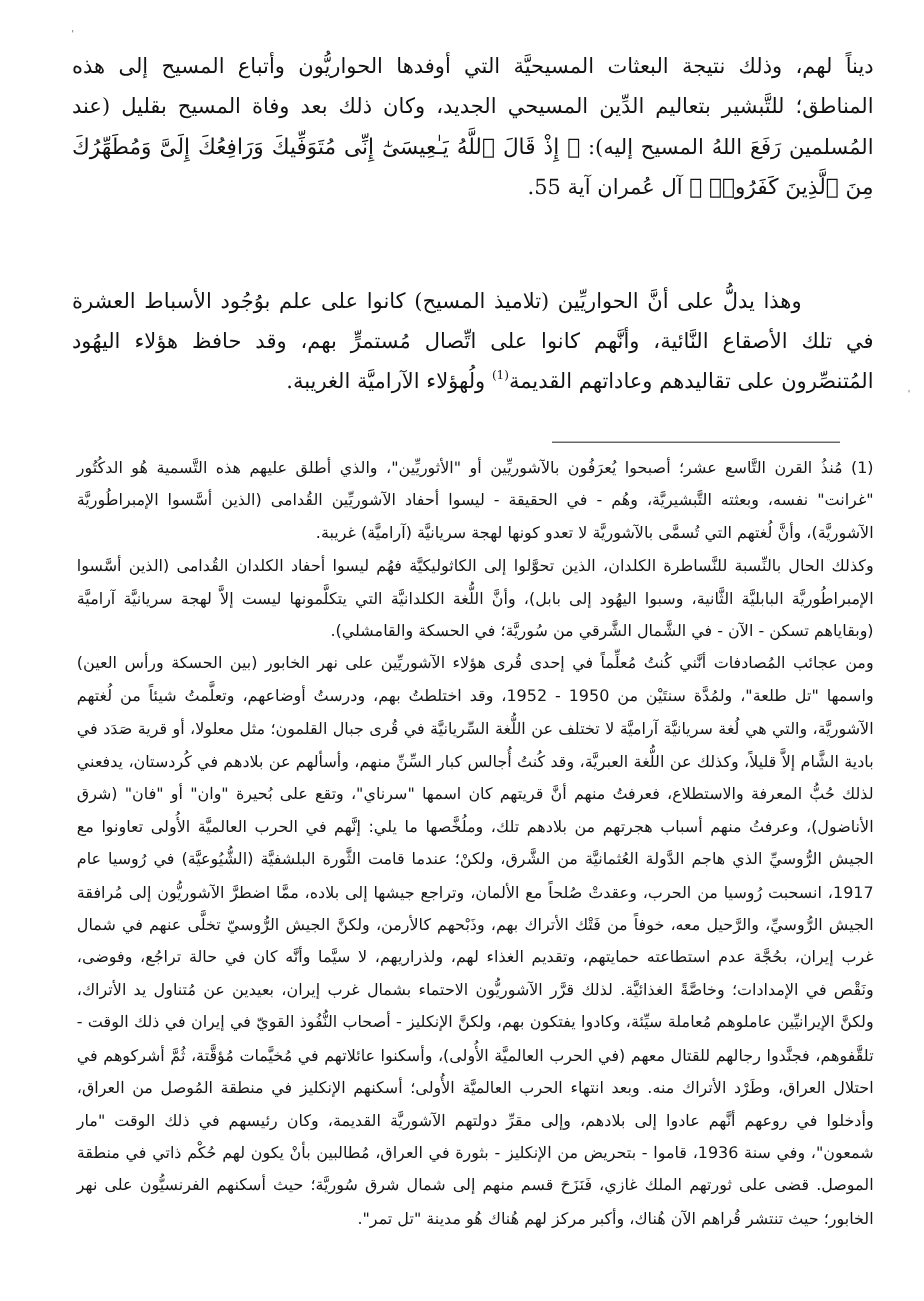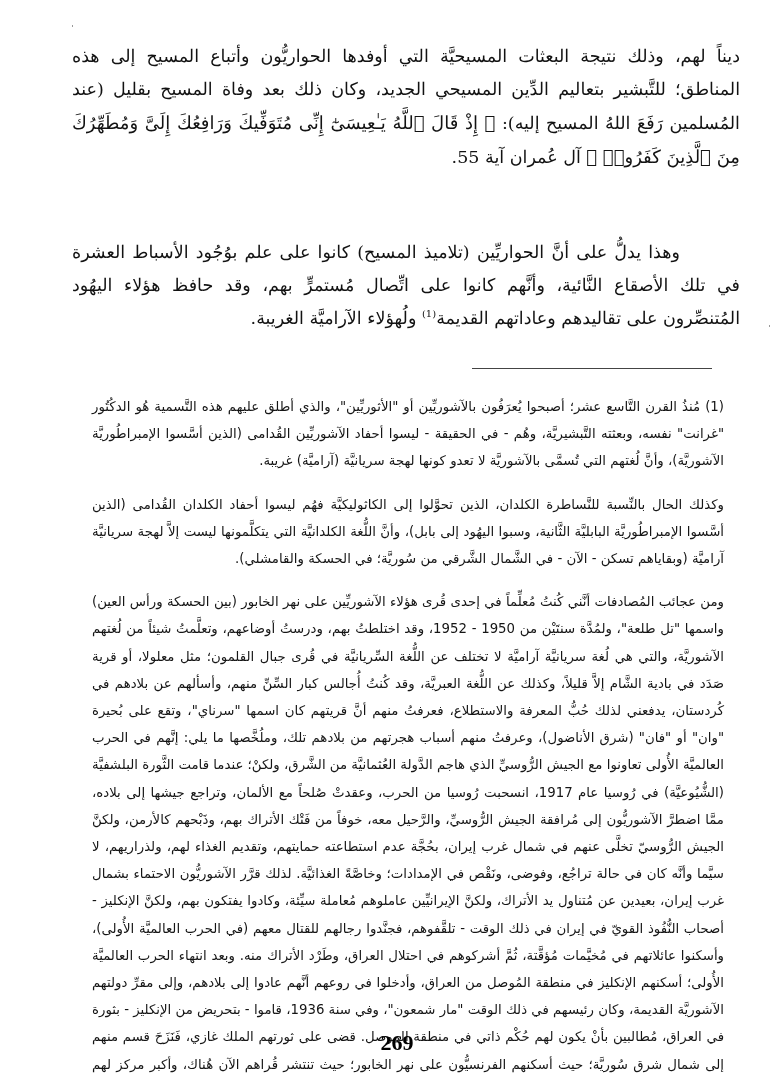--- a/index.html
+++ b/index.html
@@ -9,21 +9,21 @@
     }
     body {
       width: 770px;
       height: 1084px;
       position: relative;
       overflow: hidden;
       color: #111111;
     }
     .page {
       position: absolute;
-      left: 12px;
+      left: 0;
       top: 0;
       width: 744px;
       height: 1084px;
       background: #ffffff;
     }
     .main-text {
       position: absolute;
       left: 60px;
       top: 0;
       width: 668px;
@@ -64,21 +64,21 @@
       width: 664px;
       direction: rtl;
       text-align: justify;
       text-align-last: right;
       font-family: "DejaVu Sans", sans-serif;
       font-size: 13.3px;
       line-height: 27.2px;
       color: #151515;
     }
     .footnotes p {
-      margin: 16px;
+      margin: 0;
     }
     .page-number {
       position: absolute;
       left: 0;
       width: 770px;
       top: 1030px;
       text-align: center;
       font-family: "Liberation Serif", serif;
       font-weight: bold;
       font-size: 22px;
@@ -103,17 +103,16 @@
   </div>
 
   <div class="divider"></div>
 
   <div class="footnotes">
     <p>(1) مُنذُ القرن التَّاسع عشر؛ أصبحوا يُعرَفُون بالآشوريِّين أو "الأثوريِّين"، والذي أطلق عليهم هذه التَّسمية هُو الدكُتُور "غرانت" نفسه، وبعثته التَّبشيريَّة، وهُم - في الحقيقة - ليسوا أحفاد الآشوريِّين القُدامى (الذين أسَّسوا الإمبراطُوريَّة الآشوريَّة)، وأنَّ لُغتهم التي تُسمَّى بالآشوريَّة لا تعدو كونها لهجة سريانيَّة (آراميَّة) غريبة.</p>
     <p>وكذلك الحال بالنِّسبة للنَّساطرة الكلدان، الذين تحوَّلوا إلى الكاثوليكيَّة فهُم ليسوا أحفاد الكلدان القُدامى (الذين أسَّسوا الإمبراطُوريَّة البابليَّة الثَّانية، وسبوا اليهُود إلى بابل)، وأنَّ اللُّغة الكلدانيَّة التي يتكلَّمونها ليست إلاَّ لهجة سريانيَّة آراميَّة (وبقاياهم تسكن - الآن - في الشَّمال الشَّرقي من سُوريَّة؛ في الحسكة والقامشلي).</p>
     <p>ومن عجائب المُصادفات أنَّني كُنتُ مُعلِّماً في إحدى قُرى هؤلاء الآشوريِّين على نهر الخابور (بين الحسكة ورأس العين) واسمها "تل طلعة"، ولمُدَّة سنتَيْن من 1950 - 1952، وقد اختلطتُ بهم، ودرستُ أوضاعهم، وتعلَّمتُ شيئاً من لُغتهم الآشوريَّة، والتي هي لُغة سريانيَّة آراميَّة لا تختلف عن اللُّغة السِّريانيَّة في قُرى جبال القلمون؛ مثل معلولا، أو قرية صَدَد في بادية الشَّام إلاَّ قليلاً، وكذلك عن اللُّغة العبريَّة، وقد كُنتُ أُجالس كبار السِّنِّ منهم، وأسألهم عن بلادهم في كُردستان، يدفعني لذلك حُبُّ المعرفة والاستطلاع، فعرفتُ منهم أنَّ قريتهم كان اسمها "سرناي"، وتقع على بُحيرة "وان" أو "فان" (شرق الأناضول)، وعرفتُ منهم أسباب هجرتهم من بلادهم تلك، وملُخَّصها ما يلي: إنَّهم في الحرب العالميَّة الأُولى تعاونوا مع الجيش الرُّوسيِّ الذي هاجم الدَّولة العُثمانيَّة من الشَّرق، ولكنْ؛ عندما قامت الثَّورة البلشفيَّة (الشُّيُوعيَّة) في رُوسيا عام 1917، انسحبت رُوسيا من الحرب، وعقدتْ صُلحاً مع الألمان، وتراجع جيشها إلى بلاده، ممَّا اضطرَّ الآشوريُّون إلى مُرافقة الجيش الرُّوسيِّ، والرَّحيل معه، خوفاً من فَتْك الأتراك بهم، وذَبْحهم كالأرمن، ولكنَّ الجيش الرُّوسيّ تخلَّى عنهم في شمال غرب إيران، بحُجَّة عدم استطاعته حمايتهم، وتقديم الغذاء لهم، ولذراريهم، لا سيَّما وأنَّه كان في حالة تراجُع، وفوضى، ونَقْص في الإمدادات؛ وخاصَّةً الغذائيَّة. لذلك قرَّر الآشوريُّون الاحتماء بشمال غرب إيران، بعيدين عن مُتناول يد الأتراك، ولكنَّ الإيرانيِّين عاملوهم مُعاملة سيِّئة، وكادوا يفتكون بهم، ولكنَّ الإنكليز - أصحاب النُّفُوذ القويّ في إيران في ذلك الوقت - تلقَّفوهم، فجنَّدوا رجالهم للقتال معهم (في الحرب العالميَّة الأُولى)، وأسكنوا عائلاتهم في مُخيَّمات مُؤقَّتة، ثُمَّ أشركوهم في احتلال العراق، وطَرْد الأتراك منه. وبعد انتهاء الحرب العالميَّة الأُولى؛ أسكنهم الإنكليز في منطقة المُوصل من العراق، وأدخلوا في روعهم أنَّهم عادوا إلى بلادهم، وإلى مقرِّ دولتهم الآشوريَّة القديمة، وكان رئيسهم في ذلك الوقت "مار شمعون"، وفي سنة 1936، قاموا - بتحريض من الإنكليز - بثورة في العراق، مُطالبين بأنْ يكون لهم حُكْم ذاتي في منطقة الموصل. قضى على ثورتهم الملك غازي، فَنَزَحَ قسم منهم إلى شمال شرق سُوريَّة؛ حيث أسكنهم الفرنسيُّون على نهر الخابور؛ حيث تنتشر قُراهم الآن هُناك، وأكبر مركز لهم هُناك هُو مدينة "تل تمر".</p>
   </div>
 
-  <div class="page-number">269</div>
 
   <div class="speck" style="left:60px; top:25px;"></div>
   <div class="speck" style="left:757px; top:325px;"></div>
 </div>
 
 </body></html>

